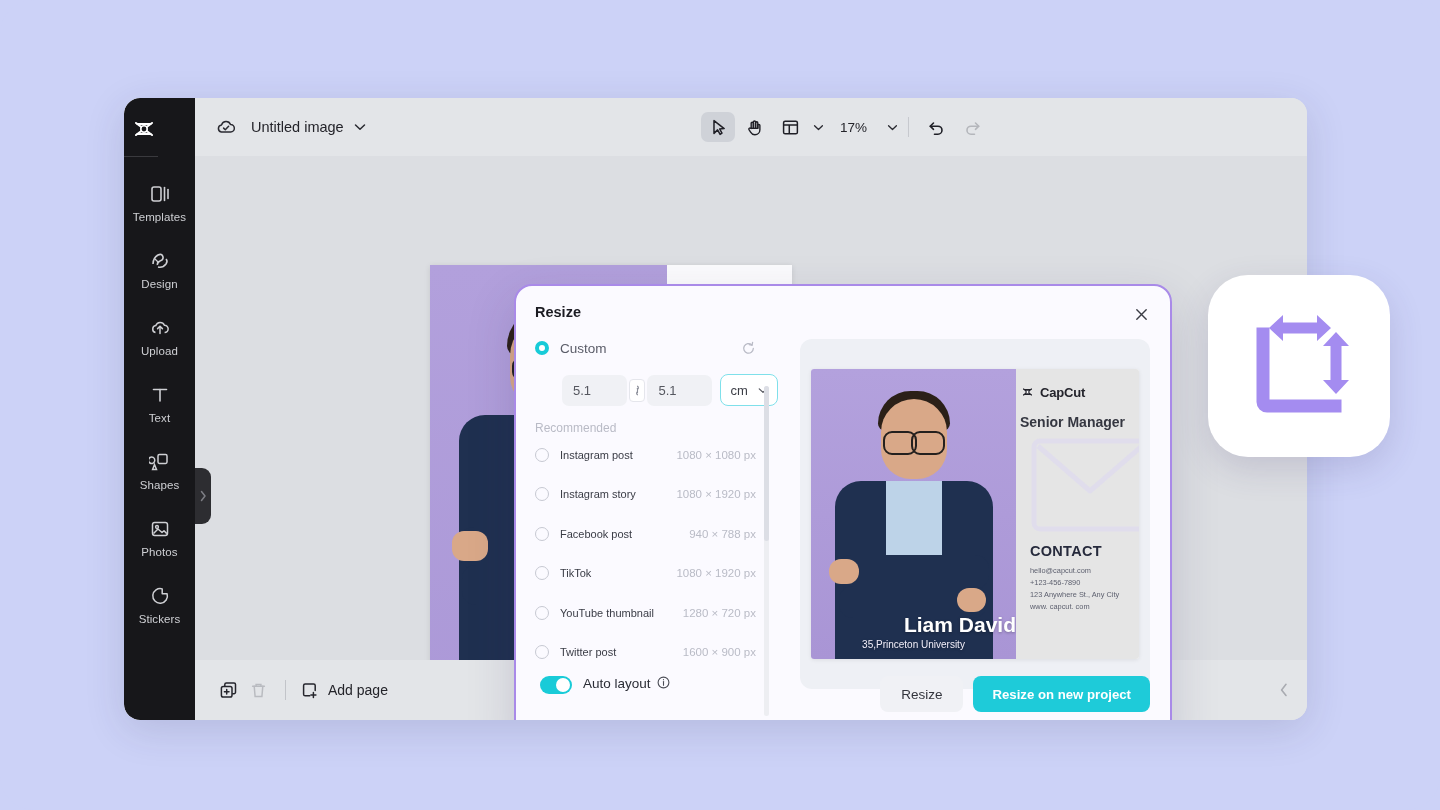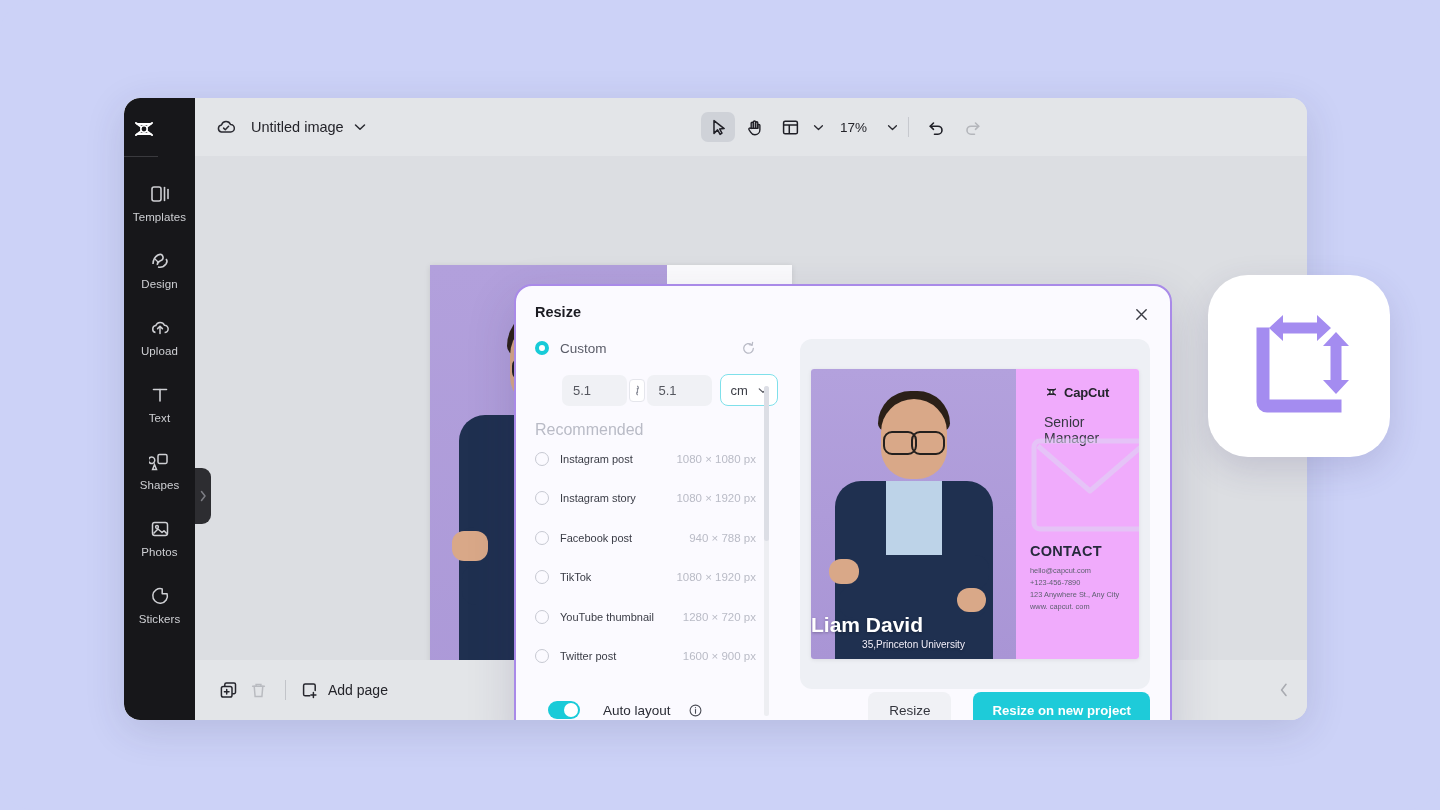--- a/index.html
+++ b/index.html
@@ -180,21 +180,21 @@
     padding: 0 11px; font-family:"Liberation Sans",sans-serif;
   }
   .link-ico { width:19px;height:23px; background:#fff; border:1px solid #e5e6ec; border-radius:4px;
               display:flex;align-items:center;justify-content:center; margin:0 2px; cursor:pointer;}
   .unit-select {
     margin-left:8px; width:64px;height:32px; border:1px solid #7fe0ea; border-radius:8px;
     background:#fff; display:flex;align-items:center;justify-content:space-between;
     padding:0 9px; font-size:13px;color:#3c3e46; cursor:pointer;
   }
 
-  .group-label { padding-left:19px; margin-top:15px; font-size:16px; color:#b9bbc6; }
+  .group-label { padding-left:19px; margin-top:15px; font-size:12px; color:#b9bbc6; }
 
   .size-row {
     display:flex; align-items:center; height:39.5px; padding-left:19px; padding-right:22px; cursor:pointer;
   }
   .size-row .sr-name { font-size:11px; color:#3a3c46; margin-left:11px; }
   .size-row .sr-dim { margin-left:auto; font-size:11.5px; color:#b9bbc6; }
 
   .scrollbar-track {
     position:absolute; right:9px; top:52px; width:5px; height:330px;
     background:#edeef2; border-radius:3px; cursor:pointer;
@@ -205,32 +205,32 @@
   .preview {
     position:absolute; right:20px; top:53px; width:350px; height:350px;
     background:#eef0f5; border-radius:12px;
     display:flex; align-items:center; justify-content:center;
   }
   .prev-card {
     width:328px; height:290px; display:flex; background:#fff; border-radius:3px; overflow:hidden;
     box-shadow:0 1px 4px rgba(0,0,0,.08);
   }
   .pc-photo { width:205px; height:290px; background:linear-gradient(180deg,#b3a1dd 0%,#a995d5 100%); position:relative; overflow:hidden;}
-  .pc-right { flex:1; background:#f0abfc; position:relative; padding:16px 0 0 28px;}
+  .pc-right { flex:1; background:#e5e5e5; position:relative; padding:16px 0 0 4px;}
   .pc-logo { display:flex; align-items:center; gap:5px;}
   .pc-logo-txt { font-size:13px; font-weight:bold; color:#24242c; letter-spacing:-.2px;}
-  .pc-role { margin-top:14px; font-size:14px; color:#353741;}
+  .pc-role { margin-top:14px; font-size:14px; color:#353741;font-weight:bold;}
   .pc-env { position:absolute; left:14px; top:60px; width:120px; height:112px; opacity:.55;}
   .pc-contact { position:absolute; left:14px; top:174px; font-size:14.5px; font-weight:bold; color:#262a3c; letter-spacing:.3px;}
   .pc-lines { position:absolute; left:14px; top:196px; font-size:7.4px; color:#5c5f6e; line-height:1.62;}
-  .pc-name { position:absolute; left:0;right:0; bottom:22px; text-align:left; color:#fff; font-weight:bold; font-size:21px; text-shadow:0 1px 3px rgba(0,0,0,.28);}
+  .pc-name { position:absolute; left:0;right:0; bottom:22px; text-align:right; color:#fff; font-weight:bold; font-size:21px; text-shadow:0 1px 3px rgba(0,0,0,.28);}
   .pc-sub { position:absolute; left:0;right:0; bottom:9px; text-align:center; color:#f1eef9; font-size:10px; text-shadow:0 1px 3px rgba(0,0,0,.28);}
 
   
-  .dlg-footer { position:absolute; left:12px; right:0; bottom:0; height:68px; display:flex; align-items:center; padding:0 20px;gap:12px;}
+  .dlg-footer { position:absolute; left:4px; right:0; bottom:0; height:68px; display:flex; align-items:flex-start; padding:0 20px;}
   .toggle {
     width:32px;height:18px;border-radius:10px;background:#19cbd8;position:relative;cursor:pointer;flex:none;
   }
   .toggle::after{content:'';position:absolute;right:2px;top:2px;width:14px;height:14px;border-radius:50%;background:#fff;}
   .auto-lbl { font-size:13.5px; color:#2b2d36; margin-left:11px;}
   .info-ico { margin-left:6px; display:flex; cursor:pointer;}
   .btn-resize {
     margin-left:auto; height:36px; padding:0 21px; border-radius:8px; border:none;
     background:#f0f1f5; color:#33353d; font-size:13.5px; cursor:pointer;
     font-family:"Liberation Sans",sans-serif;

